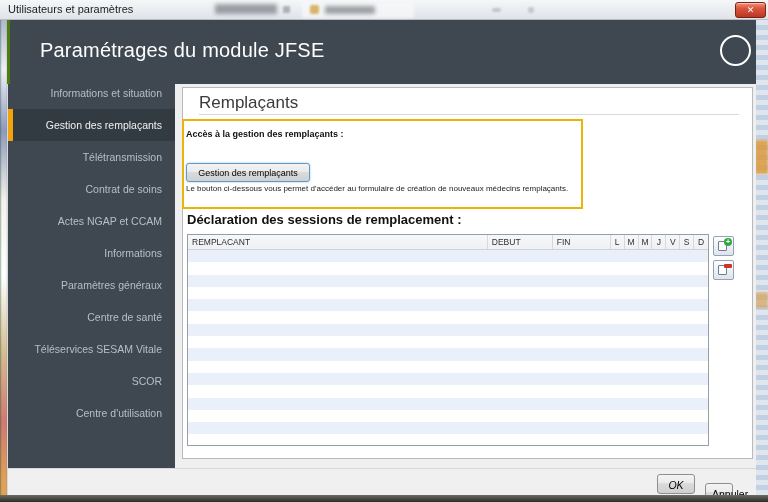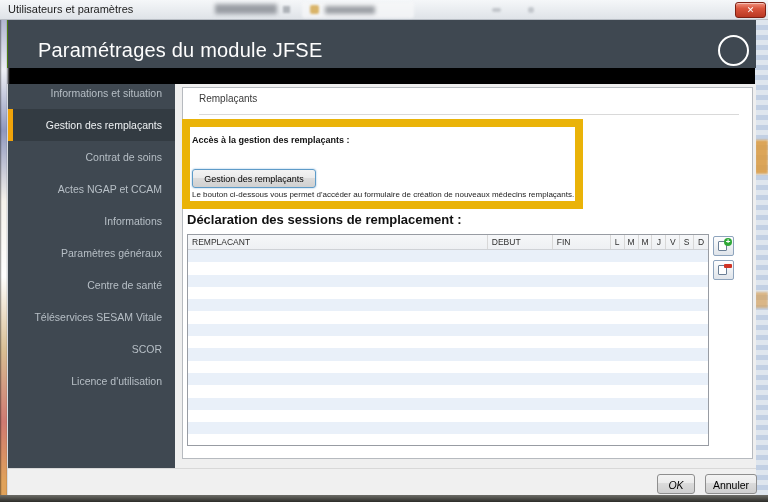--- a/index.html
+++ b/index.html
@@ -1,19 +1,19 @@
 <!DOCTYPE html>
 <html><head>
 <meta charset="utf-8">
 <style>
   html,body{margin:0;padding:0;}
   #screen{
     position:relative; width:768px; height:502px; overflow:hidden;
     font-family:"Liberation Sans","DejaVu Sans",sans-serif;
-    background:#000000;
+    background:#14532d;
   }
   
   .bg-left{position:absolute;left:0;top:0;width:8px;height:502px;
     background:linear-gradient(#9aa0c0 0%,#eef0f6 14%,#8f97bd 26%,#f5f2ec 40%,#ffffff 55%,#d8bd92 70%,#cf7a72 84%,#e0a25a 96%);
     filter:blur(1px);}
   .bg-right{position:absolute;right:0;top:0;width:13px;height:502px;
     background:repeating-linear-gradient(#dfe6ee 0 5px,#c2d0e4 5px 10px);
     filter:blur(.5px);}
   .bg-right-orange1{position:absolute;right:0;top:140px;width:13px;height:34px;background:#dc9a3e;opacity:.85;filter:blur(1px);}
   .bg-right-orange2{position:absolute;right:0;top:292px;width:13px;height:16px;background:#d8a35c;opacity:.7;filter:blur(1px);}
@@ -27,42 +27,42 @@
   .tab-light{position:absolute;left:302px;top:2px;width:112px;height:16px;background:#f7f8f9;opacity:.75;border-radius:3px;filter:blur(1px);}
   .tab-icon-blur{position:absolute;left:310px;top:5px;width:9px;height:9px;background:#d9b469;border-radius:2px;filter:blur(1px);}
   .tab-smudge2{position:absolute;left:325px;top:6px;width:50px;height:8px;background:#555b63;opacity:.55;filter:blur(2px);}
   .tb-dot1{position:absolute;left:492px;top:8px;width:9px;height:4px;background:#c2c6cb;border-radius:2px;filter:blur(1px);}
   .tb-dot2{position:absolute;left:528px;top:7px;width:6px;height:6px;background:#c2c6cb;border-radius:50%;filter:blur(1px);}
   .close-btn{position:absolute;left:735px;top:2px;width:31px;height:16px;border:1px solid #7e2013;border-radius:3px;
     background:linear-gradient(#f0917e,#d9543c 40%,#b93823);box-shadow:inset 0 1px 0 rgba(255,255,255,.45);
     color:#fff;font-size:9px;font-weight:bold;text-align:center;line-height:15px;box-sizing:border-box;cursor:pointer;}
 
   
-  .app-header{position:absolute;left:7px;top:20px;width:749px;height:48px;background:#3f4851;border-left:1px solid #4d7c0f;box-sizing:border-box;}
+  .app-header{position:absolute;left:7px;top:20px;width:749px;height:64px;background:#3f4851;border-left:3px solid #4d7c0f;box-sizing:border-box;}
   .app-title{position:absolute;left:30px;top:19px;font-size:20px;color:#fdfdfd;letter-spacing:.2px;}
   .avatar{position:absolute;left:710px;top:15px;width:31px;height:31px;border:2px solid #fff;border-radius:50%;box-sizing:border-box;}
   .avatar-head{width:9px;height:9px;border-radius:50%;background:#fff;margin:4px auto 1px;}
   .avatar-body{width:17px;height:9px;background:#fff;border-radius:8px 8px 1px 1px;margin:0 auto;}
 
   
   .sidebar{position:absolute;left:7px;top:84px;width:168px;height:384px;background:#3f4851;border-left:1px solid #d6dadf;box-sizing:border-box;text-align:center;}
   .side-item{position:relative;height:32px;display:flex;align-items:center;justify-content:flex-end;
     padding-right:13px;color:#b7bfc6;font-size:10.5px;cursor:pointer;}
   .side-item:first-child{height:22px;align-items:flex-start;padding-top:3px;}
   .side-item.active{background:#333b42;color:#eef1f3;}
   .accent-bar{display:none;position:absolute;left:0;top:0;bottom:0;width:5px;background:#f0a30a;}
   .side-item.active .accent-bar{display:block;}
 
   
   .content-region{position:absolute;left:175px;top:84px;width:581px;height:384px;background:#efefef;}
   .panel{position:absolute;left:182px;top:87px;width:571px;height:372px;background:#fff;border:1px solid #b6babf;box-sizing:border-box;}
-  .panel-heading{position:absolute;left:16px;top:5px;font-size:10px;color:#3a3a3a;}
+  .panel-heading{position:absolute;left:16px;top:5px;font-size:17px;color:#3a3a3a;}
   .panel-rule{position:absolute;left:16px;top:26px;width:540px;height:1px;background:#d9d9d9;}
 
-  .highlight-box{position:absolute;left:-1px;top:31px;width:401px;height:90px;border:8px solid #eab308;background:#fff;box-sizing:border-box;}
+  .highlight-box{position:absolute;left:-1px;top:31px;width:401px;height:90px;border:2px solid #eab308;background:#fff;box-sizing:border-box;}
   .access-label{position:absolute;left:2px;top:8px;font-size:9px;font-weight:bold;color:#111;}
   .access-desc{position:absolute;left:2px;top:27px;font-size:8px;color:#222;white-space:nowrap;margin-top:36px;}
   .gestion-btn{position:absolute;left:2px;top:42px;width:124px;height:19px;border:1px solid #5e9bc8;border-radius:3px;
     background:linear-gradient(#f3f3f3,#ebebeb 45%,#dcdcdc 46%,#d0d0d0);box-shadow:0 0 2px #86b6dc;
     font-size:9px;color:#000;text-align:center;line-height:17px;box-sizing:border-box;cursor:pointer;font-family:inherit;}
 
   .sessions-label{position:absolute;left:4px;top:124px;font-size:13px;font-weight:bold;color:#111;}
   .table{position:absolute;left:4px;top:146px;width:522px;height:212px;border:1px solid #989ca3;box-sizing:border-box;background:#fff;}
   .thead{display:flex;height:15px;background:linear-gradient(#f6f7f9,#eef0f3);border-bottom:1px solid #cfd2d6;box-sizing:border-box;}
   .hcell{display:flex;align-items:center;border-right:1px solid #d8d8d8;font-size:8.5px;color:#2e2e2e;padding:0 4px;box-sizing:border-box;overflow:hidden;}
@@ -84,21 +84,21 @@
     font-size:8px;line-height:8px;text-align:center;font-weight:bold;}
   .badge-minus{position:absolute;right:1px;top:3px;width:8px;height:4px;background:#d03425;border-radius:1px;}
 
   
   .footer{position:absolute;left:7px;top:468px;width:749px;height:27px;background:#f0f0f0;border-top:1px solid #d8d8d8;
     border-left:1px solid #d6dadf;box-sizing:border-box;}
   .footer-btn{position:absolute;top:5px;height:20px;border:1px solid #8e8e8e;border-radius:3px;
     background:linear-gradient(#f3f3f3,#ebebeb 45%,#dbdbdb 46%,#cfcfcf);font-size:10.5px;color:#000;
     text-align:center;line-height:18px;box-sizing:border-box;cursor:pointer;font-family:inherit;}
   .ok-btn{left:649px;width:38px;font-style:italic;}
-  .cancel-btn{left:697px;width:52px;}
+  .cancel-btn{left:697px;width:28px;margin-top:9px;}
 
   .bottom-strip{position:absolute;left:0;top:495px;width:768px;height:7px;background:linear-gradient(#6d6d68,#2c2c28);}
 </style>
 </head>
 <body>
 
 <div id="screen">
 
   <div class="bg-left"></div>
   <div class="bg-right"></div>
@@ -127,20 +127,23 @@
 
   <div class="sidebar">
       <div class="side-item">
         <span>Informations et situation</span>
       </div>
       <div class="side-item active">
         <span class="accent-bar"></span>
         <span>Gestion des remplaçants</span>
       </div>
       <div class="side-item">
+        <span>Télétransmission</span>
+      </div>
+      <div class="side-item">
         <span>Contrat de soins</span>
       </div>
       <div class="side-item">
         <span>Actes NGAP et CCAM</span>
       </div>
       <div class="side-item">
         <span>Informations</span>
       </div>
       <div class="side-item">
         <span>Paramètres généraux</span>
@@ -148,21 +151,21 @@
       <div class="side-item">
         <span>Centre de santé</span>
       </div>
       <div class="side-item">
         <span>Téléservices SESAM Vitale</span>
       </div>
       <div class="side-item">
         <span>SCOR</span>
       </div>
       <div class="side-item">
-        <span>Licence d'utilisation</span>
+        <span>Centre d'utilisation</span>
       </div>
     </div>
 
   <div class="content-region"></div>
   <div class="panel">
     <span class="panel-heading">Remplaçants</span>
     <div class="panel-rule"></div>
 
     <div class="highlight-box">
       <span class="access-label">Accès à la gestion des remplaçants :</span>

